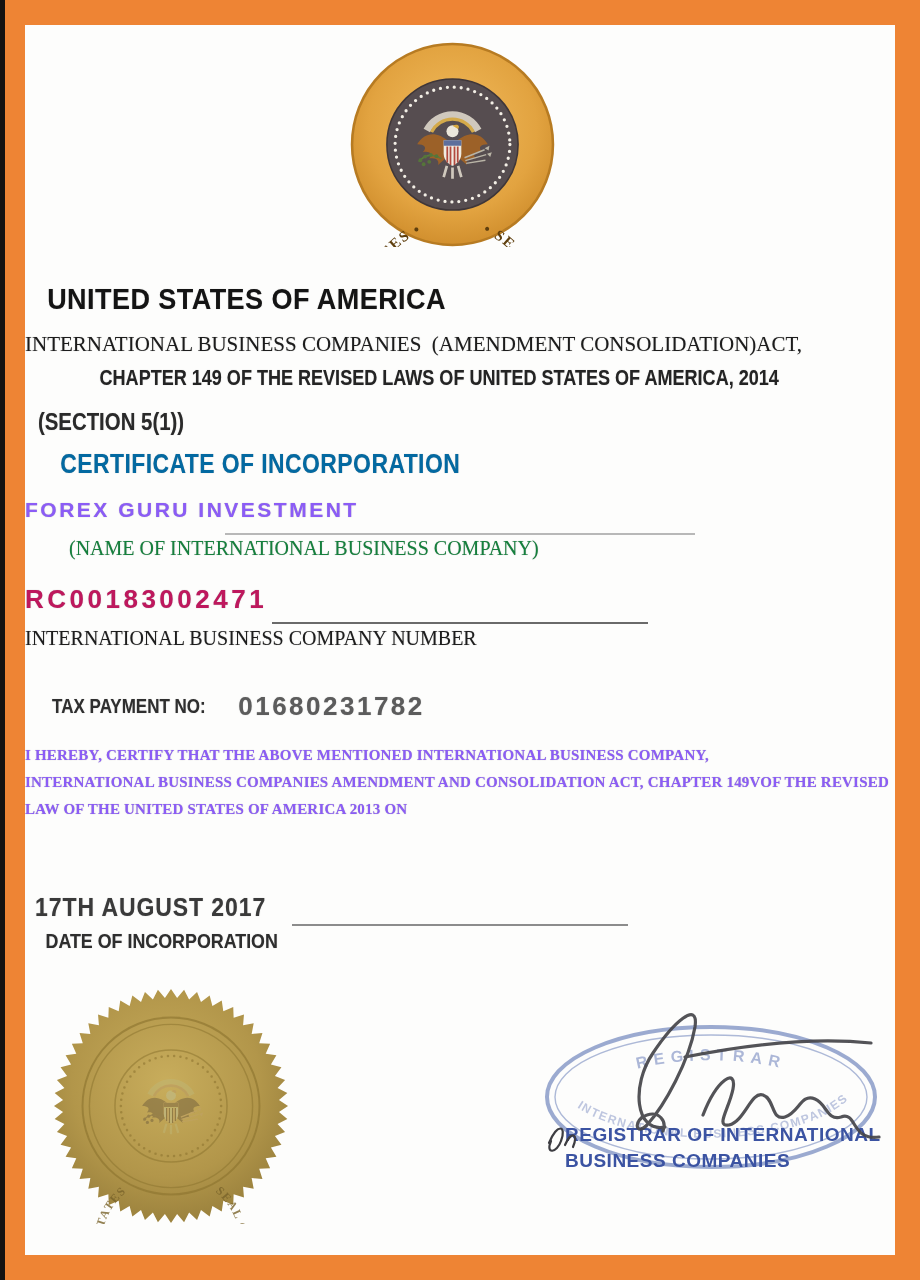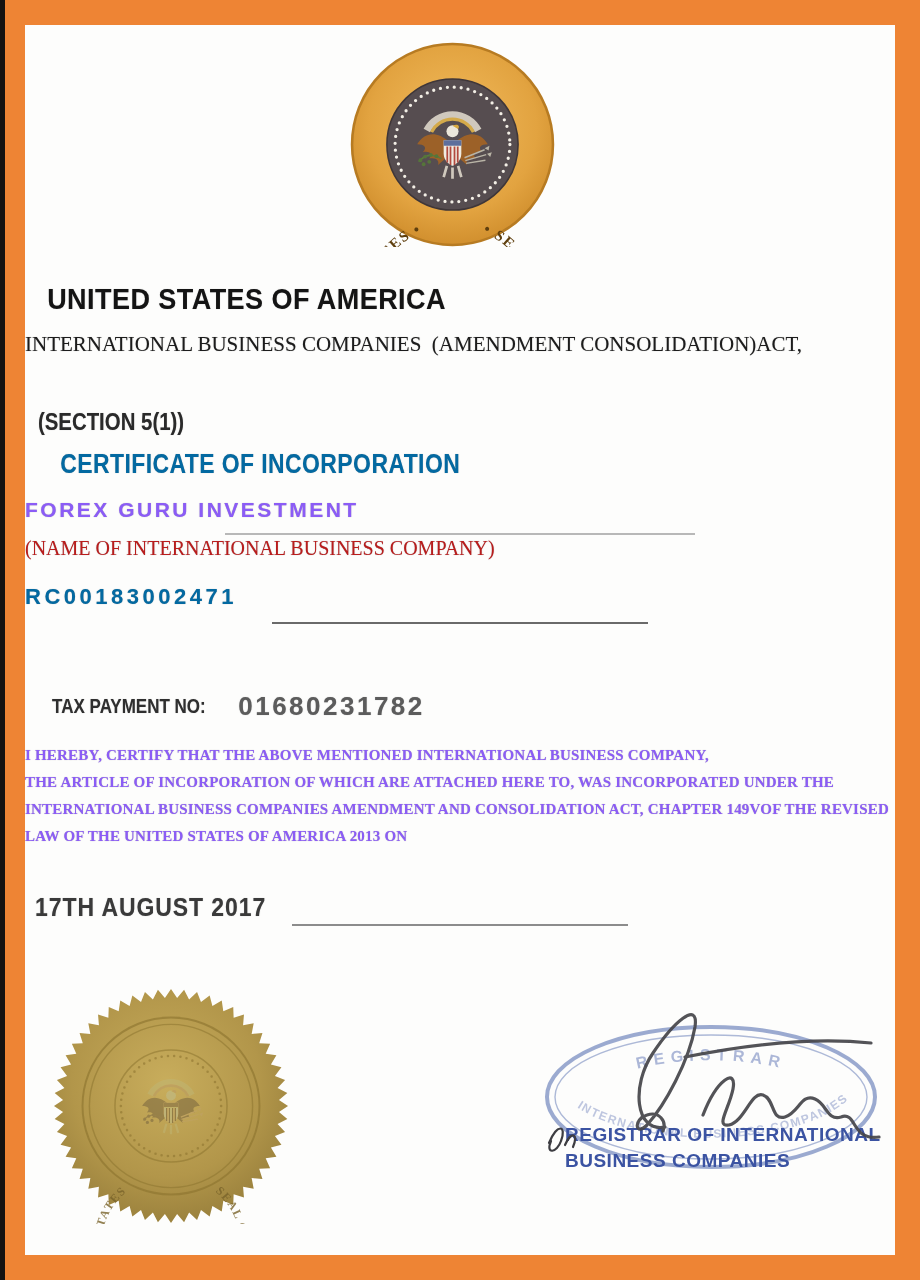--- a/index.html
+++ b/index.html
@@ -14,22 +14,22 @@
   .title{top:257px;font-size:30px;font-weight:700;color:#141414;letter-spacing:.5px;}
   .title span{display:inline-block;transform:scaleX(.9);transform-origin:center;}
   .act1{top:307px;font-family:"Liberation Serif",serif;font-size:21px;color:#1c1c1c;white-space:pre;}
   .act2{top:340px;font-size:22px;font-weight:700;color:#242424;}
   .act2 span{display:inline-block;transform:scaleX(.82);transform-origin:center;}
   .section{top:383px;font-size:24px;font-weight:600;color:#2a2a2a;}
   .certh{top:424px;font-size:27px;font-weight:600;color:#0369a1;letter-spacing:.5px;}
   .cname{top:473px;font-size:21px;font-weight:700;color:#8b5cf6;letter-spacing:2.5px;}
   .rule{position:absolute;left:50%;transform:translateX(-50%);}
   .rule-name{top:508px;width:470px;height:2px;background:#b8b8b8;}
-  .ncap{top:512px;font-family:"Liberation Serif",serif;font-size:20px;color:#b91c1c;}
-  .cnum{top:559px;font-size:22px;font-weight:700;color:#0369a1;letter-spacing:3.5px;}
+  .ncap{top:512px;font-family:"Liberation Serif",serif;font-size:20px;color:#15803d;margin-left:44px;}
+  .cnum{top:559px;font-size:26px;font-weight:700;color:#be185d;letter-spacing:3.5px;}
   .rule-num{top:597px;width:376px;height:2px;background:#6a6a6a;}
   .numcap{top:602px;font-family:"Liberation Serif",serif;font-size:20px;color:#1d1d1d;}
   .tax{top:666px;color:#333;}
   .tax .lbl{font-size:20px;font-weight:600;display:inline-block;transform:scaleX(.85);
             transform-origin:right center;color:#2f2f2f;vertical-align:baseline;}
   .tax .val{font-size:26px;font-weight:700;color:#5c5c5c;letter-spacing:2.5px;vertical-align:-2px;margin-left:28px;}
   .decl{top:717px;font-family:"Liberation Serif",serif;font-weight:700;font-size:15px;
         line-height:27px;color:#8b5cf6;letter-spacing:.2px;}
   .idate{top:868px;font-size:25px;font-weight:700;color:#3a3a3a;letter-spacing:1px;}
   .rule-date{top:899px;width:336px;height:2px;background:#8c8c8c;}
@@ -83,44 +83,46 @@
       <circle cx="100" cy="100" r="64" fill="#564d50" stroke="#3e3639" stroke-width="1.5"></circle>
       <circle cx="100" cy="100" r="56" fill="none" stroke="#f3efe6" stroke-width="3.2" stroke-dasharray="0 6.8" stroke-linecap="round"></circle>
       <text font-family="Liberation Serif,serif" font-size="14.5" font-weight="700" fill="#5f3f0e" letter-spacing="1.5">
         <textPath href="#ringPath" startOffset="50%" text-anchor="middle">• SEAL OF THE PRESIDENT OF THE UNITED STATES •</textPath>
       </text>
       <use href="#eagle" x="53" y="55" width="94" height="94"></use>
     </svg>
 
     <div class="abs title soft"><span>UNITED STATES OF AMERICA</span></div>
     <div class="abs act1 soft">INTERNATIONAL BUSINESS COMPANIES  (AMENDMENT CONSOLIDATION)ACT,</div>
+    <div class="abs act2 soft"><span>CHAPTER 149 OF THE REVISED LAWS OF UNITED STATES OF AMERICA, 2014</span></div>
     <div class="abs section soft"><span class="cond">(SECTION 5(1))</span></div>
     <div class="abs certh soft"><span class="cond">CERTIFICATE OF INCORPORATION</span></div>
 
     <div class="abs cname soft">FOREX GURU INVESTMENT</div>
     <div class="rule rule-name"></div>
     <div class="abs ncap soft">(NAME OF INTERNATIONAL BUSINESS COMPANY)</div>
 
     <div class="abs cnum soft">RC00183002471</div>
     <div class="rule rule-num"></div>
+    <div class="abs numcap soft">INTERNATIONAL BUSINESS COMPANY NUMBER</div>
 
     <div class="abs tax soft">
       <span class="lbl">TAX PAYMENT NO:</span>
       <span class="val">01680231782</span>
     </div>
 
     <div class="abs decl soft">
       <div>I HEREBY, CERTIFY THAT THE ABOVE MENTIONED INTERNATIONAL BUSINESS COMPANY,</div>
-      <div>THE ARTICLE OF INCORPORATION OF WHICH ARE ATTACHED HERE TO, WAS INCORPORATED UNDER THE</div>
       <div>INTERNATIONAL BUSINESS COMPANIES AMENDMENT AND CONSOLIDATION ACT, CHAPTER 149VOF THE REVISED</div>
       <div>LAW OF THE UNITED STATES OF AMERICA 2013 ON</div>
     </div>
 
     <div class="abs idate soft"><span class="cond92">17TH AUGUST 2017</span></div>
     <div class="rule rule-date"></div>
+    <div class="abs datecap soft"><span class="cond">DATE OF INCORPORATION</span></div>
 
     <svg class="sealgold" viewBox="0 0 240 240">
       <defs>
         <radialGradient id="gold2" cx="48%" cy="40%" r="62%">
           <stop offset="0%" stop-color="#c8ad5c"></stop>
             <stop offset="65%" stop-color="#b2964a"></stop>
           <stop offset="100%" stop-color="#99803c"></stop>
         </radialGradient>
         <path id="ringPath2" d="M 120,191 A 71,71 0 1 1 119.9,191"></path>
       </defs>

